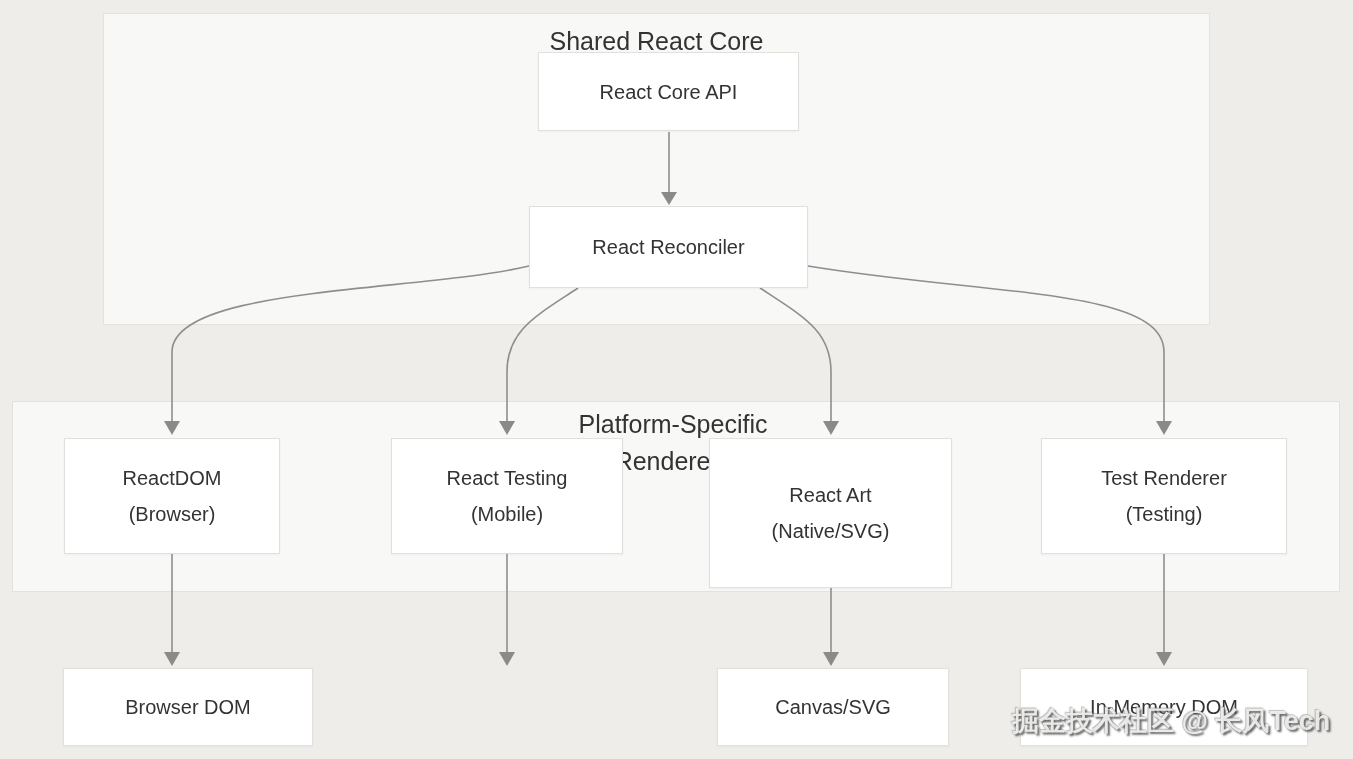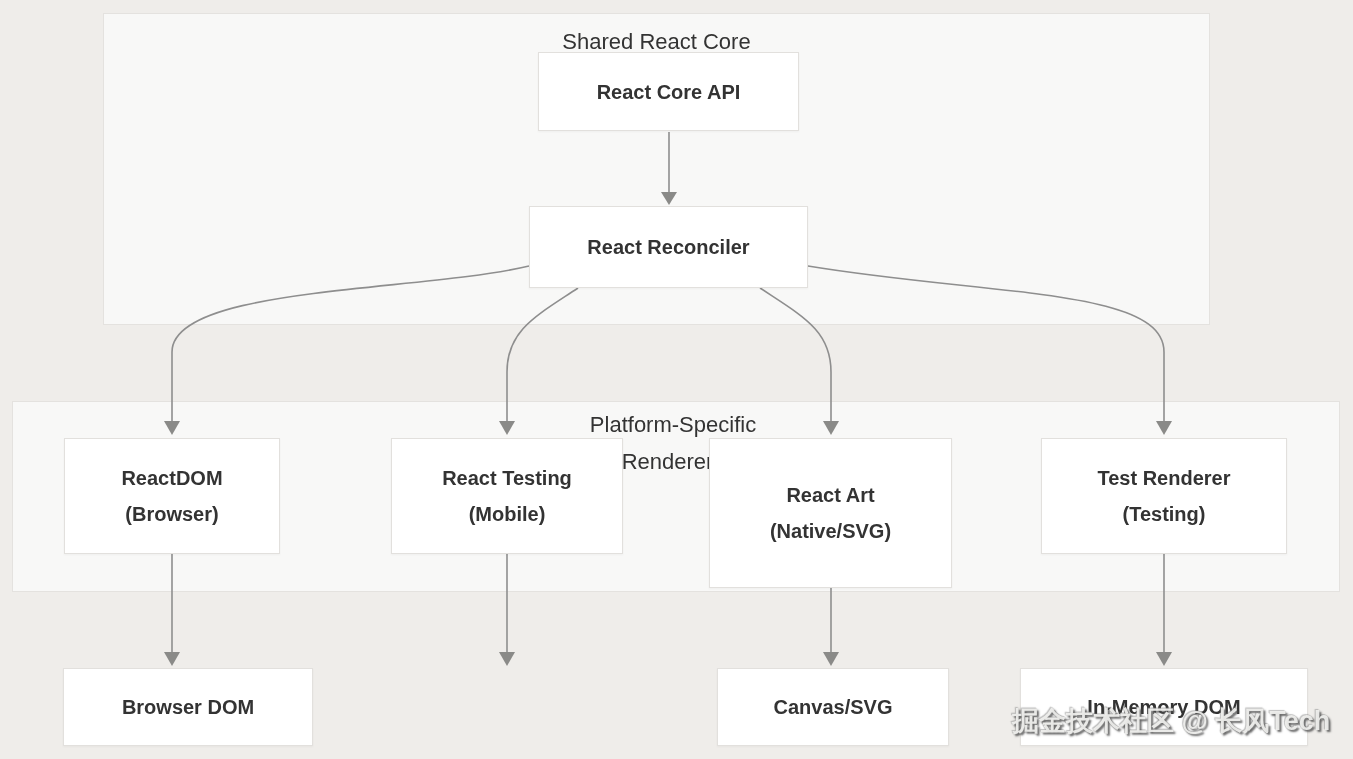--- a/index.html
+++ b/index.html
@@ -17,21 +17,21 @@
     background: #f8f8f7;
     border: 1px solid #e4e2df;
     z-index: 0;
   }
   .group-top  { left: 103px; top: 13px;  width: 1107px; height: 312px; }
   .group-mid  { left: 12px;  top: 401px; width: 1328px; height: 191px; }
 
   .group-title {
     position: absolute;
     color: #333;
-    font-size: 22px;
+    font-size: 25px;
     text-align: center;
     line-height: 37px;
     z-index: 1;
     white-space: nowrap;
   }
   .group-top .group-title { left: 0; right: 0; top: 9px; }
   .group-mid .group-title { left: 550px; top: 4px; width: 220px; white-space: normal; }
 
   svg.edges {
     position: absolute; left: 0; top: 0;
@@ -48,21 +48,20 @@
     border: 1px solid #e2e0dd;
     box-shadow: 0 1px 2px rgba(0,0,0,0.04);
     display: flex;
     flex-direction: column;
     align-items: center;
     justify-content: center;
     color: #333;
     font-size: 20px;
     line-height: 36px;
     z-index: 10;
-    font-weight: bold;
   }
 
   
   .n-core-api   { left: 538px;  top: 52px;  width: 261px; height: 79px; }
   .n-reconciler { left: 529px;  top: 206px; width: 279px; height: 82px; }
 
   
   .n-r0 { left: 64px;   top: 438px; width: 216px; height: 116px; }
   .n-r1 { left: 391px;  top: 438px; width: 232px; height: 116px; }
   .n-r2 { left: 709px;  top: 438px; width: 243px; height: 150px; }

